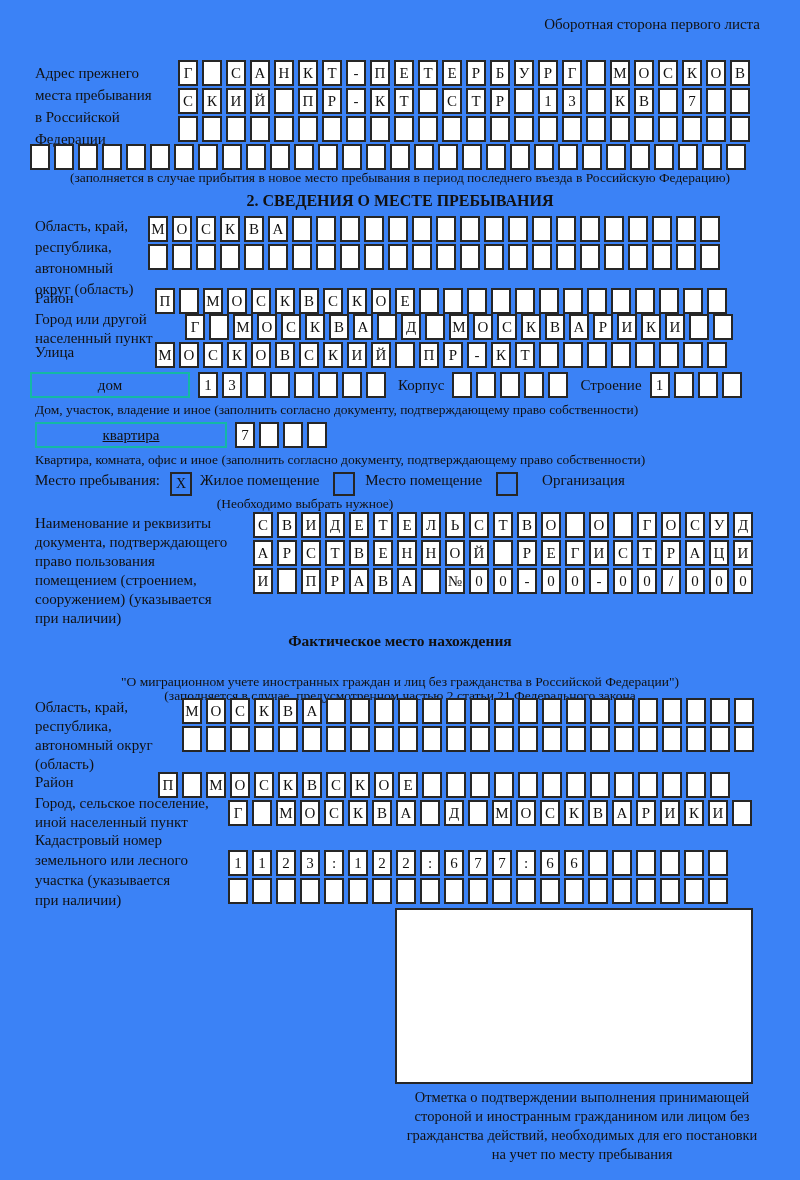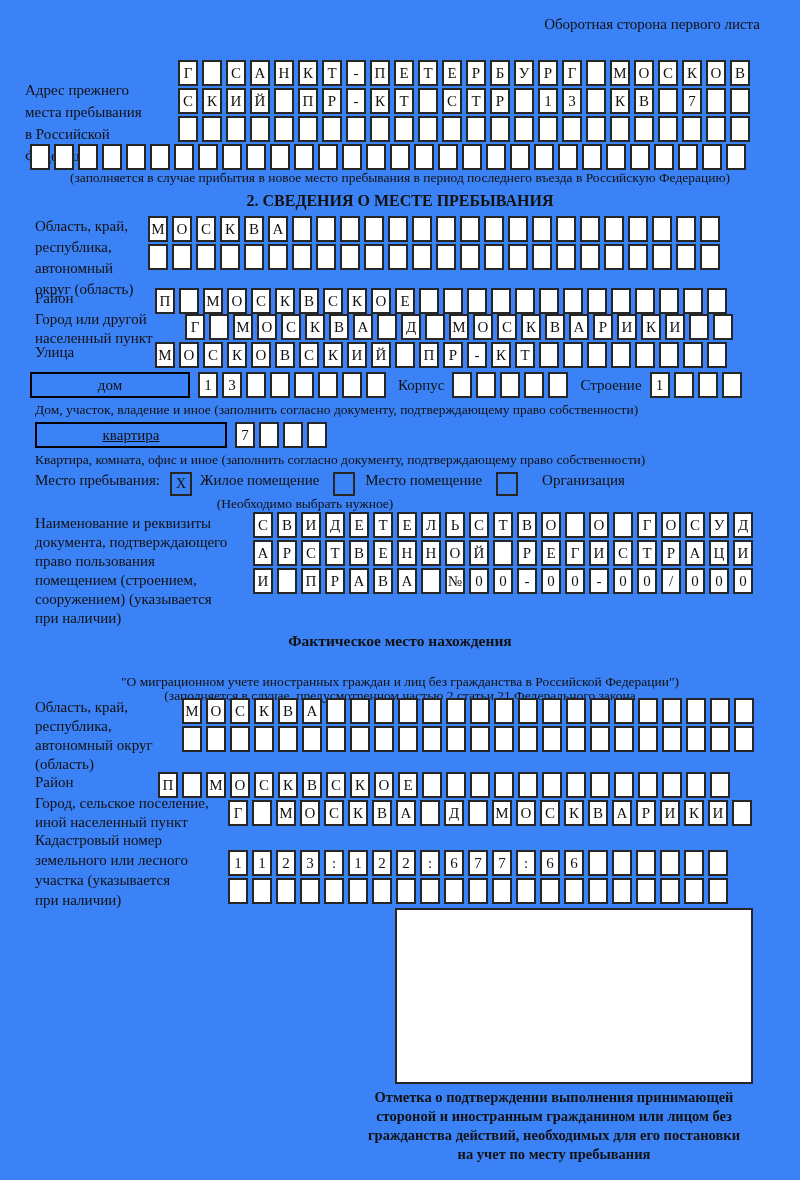--- a/index.html
+++ b/index.html
@@ -8,30 +8,30 @@
   .abs{position:absolute;}
   .corner{top:16px;right:40px;font-size:15px;}
   .lbl-line{line-height:inherit;white-space:nowrap;}
   .lblcol{font-size:15px;}
   .cells{display:flex;}
   .cell{flex:0 0 auto;width:16px;height:22px;border:2px solid #262626;margin-right:4px;
         display:flex;align-items:center;justify-content:center;font-size:15px;background:#fff;}
   .titlebar{left:0;width:800px;text-align:center;font-weight:bold;font-size:16px;}
   .smallnote{left:0;width:800px;text-align:center;font-size:13.5px;}
   .leftnote{font-size:13.5px;white-space:nowrap;}
-  .namedbox{border:2px solid #000000;height:22px;display:flex;align-items:center;justify-content:center;
+  .namedbox{border:2px solid #14b8a6;height:22px;display:flex;align-items:center;justify-content:center;
             font-size:15px;flex:0 0 auto;}
   .inline-lbl{font-size:15px;white-space:nowrap;padding:0 8px;}
   .chk{flex:0 0 auto;width:18px;height:20px;border:2px solid #262626;display:inline-flex;
        align-items:center;justify-content:center;font-size:14px;}
   .stayrow{display:flex;}
   .stamp-box{border:2px solid #262626;background:#fff;}
   .stampnote{text-align:center;font-size:14.5px;line-height:19px;}
   
-  .addr-label{left:25px;top:62px;line-height:22px;margin-top:17px;}
+  .addr-label{left:35px;top:62px;line-height:22px;}
   .addr-r1{left:178px;top:60px;} .addr-r2{left:178px;top:88px;} .addr-r3{left:178px;top:116px;}
   .addr-r4{left:30px;top:144px;}
   .addr-note{top:170px;}
   .sec2-title{top:192px;}
   .reg1-label{left:35px;top:216px;line-height:21px;}
   .reg1-r1{left:148px;top:216px;} .reg1-r2{left:148px;top:244px;}
   .district1-label{left:35px;top:290px;} .district1-row{left:155px;top:288px;}
   .city1-label{left:35px;top:310px;line-height:19px;} .city1-row{left:185px;top:314px;}
   .street1-label{left:35px;top:344px;} .street1-row{left:155px;top:342px;}
   .house-row{left:30px;top:372px;display:flex;align-items:center;}
@@ -44,21 +44,21 @@
   .doc-r1{left:253px;top:512px;} .doc-r2{left:253px;top:540px;} .doc-r3{left:253px;top:568px;}
   .fact-title{top:632px;font-size:15.5px;}
   .fact-note1{top:688px;} .fact-note2{top:674px;}
   .reg2-label{left:35px;top:698px;line-height:19px;}
   .reg2-r1{left:182px;top:698px;} .reg2-r2{left:182px;top:726px;}
   .district2-label{left:35px;top:774px;} .district2-row{left:158px;top:772px;}
   .city2-label{left:35px;top:794px;line-height:19px;} .city2-row{left:228px;top:800px;}
   .cad-label{left:35px;top:830px;line-height:20px;}
   .cad-r1{left:228px;top:850px;} .cad-r2{left:228px;top:878px;}
   .stamp-box{left:395px;top:908px;width:354px;height:172px;}
-  .stamp-note{left:348px;top:1088px;width:412px;font-weight:bold;}
+  .stamp-note{left:376px;top:1088px;width:412px;}
   .dom-box{width:156px;} .kv-box{width:188px;text-decoration:underline;}
   .gap8{margin-left:8px;}
 </style>
 </head>
 <body>
 
 <div class="page">
 
   <div class="abs corner">Оборотная сторона первого листа</div>
 

